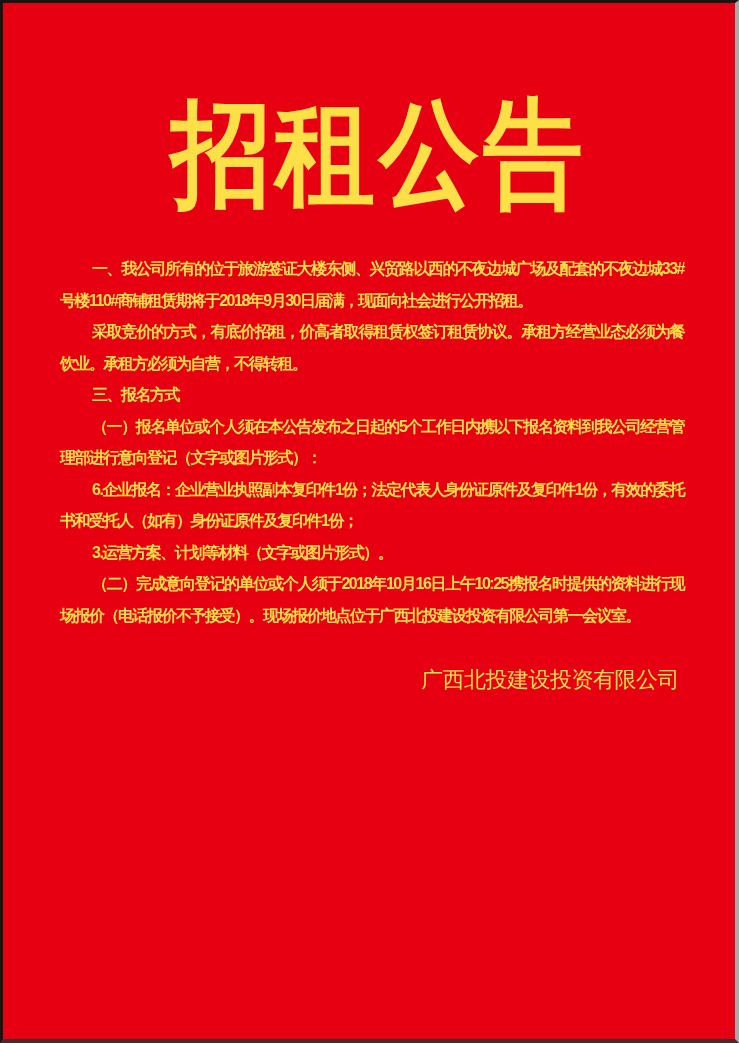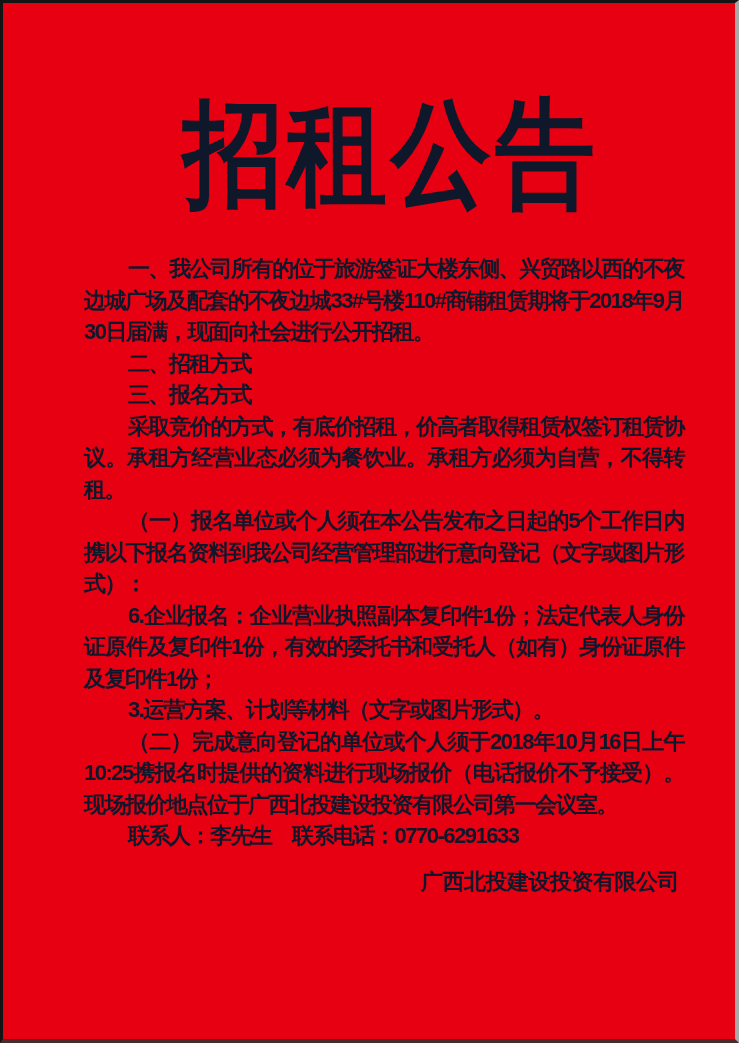--- a/index.html
+++ b/index.html
@@ -10,81 +10,78 @@
   .poster {
     position: relative;
     width: 739px;
     height: 1043px;
     box-sizing: border-box;
     background: #E60012;
     border-style: solid;
     border-color: #141414 #a9a9a9 #4a2b2b #141414;
     border-width: 3px 4px 4px 3px;
     overflow: hidden;
-    color: #0f172a;
-    padding-left: 24px;
+    color: #fde047;
   }
   .title {
     margin: 98px 0 0 0;
     text-align: center;
     font-family: "Liberation Serif", "DejaVu Serif", serif;
     font-weight: 900;
     font-size: 100px;
     line-height: 110px;
     letter-spacing: 4px;
     transform: translateX(10px) scaleY(1.16);
     transform-origin: center center;
     white-space: nowrap;
   }
   .body-text {
     margin-top: 42px;
     padding: 0 51px 0 57px;
     font-family: "Liberation Sans", "DejaVu Sans", sans-serif;
     font-weight: bold;
-    font-size: 22px;
+    font-size: 16px;
     line-height: 31.5px;
     letter-spacing: -1.5px;
   }
   .para {
     margin: 0;
     text-indent: 2em;
     text-align: justify;
   }
   .signature {
-    margin-top: 14px;
+    margin-top: 33px;
     padding-right: 56px;
     text-align: right;
     font-family: "Liberation Sans", "DejaVu Sans", sans-serif;
-    font-weight: bold;
+    font-weight: normal;
     font-size: 22px;
     line-height: 31.5px;
     letter-spacing: -0.5px;
   }
   .sig-inner {
     display: inline-block;
     text-align: center;
   }
 </style>
 </head>
 <body>
 
 <div class="poster">
 
   <h1 class="title">招租公告</h1>
 
   <div class="body-text">
     <p class="para">一、我公司所有的位于旅游签证大楼东侧、兴贸路以西的不夜边城广场及配套的不夜边城33#号楼110#商铺租赁期将于2018年9月30日届满，现面向社会进行公开招租。</p>
-    <p class="para">二、招租方式</p>
+    <p class="para">采取竞价的方式，有底价招租，价高者取得租赁权签订租赁协议。承租方经营业态必须为餐饮业。承租方必须为自营，不得转租。</p>
     <p class="para">三、报名方式</p>
-    <p class="para">采取竞价的方式，有底价招租，价高者取得租赁权签订租赁协议。承租方经营业态必须为餐饮业。承租方必须为自营，不得转租。</p>
     <p class="para">（一）报名单位或个人须在本公告发布之日起的5个工作日内携以下报名资料到我公司经营管理部进行意向登记（文字或图片形式）：</p>
     <p class="para">6.企业报名：企业营业执照副本复印件1份；法定代表人身份证原件及复印件1份，有效的委托书和受托人（如有）身份证原件及复印件1份；</p>
     <p class="para">3.运营方案、计划等材料（文字或图片形式）。</p>
     <p class="para">（二）完成意向登记的单位或个人须于2018年10月16日上午10:25携报名时提供的资料进行现场报价（电话报价不予接受）。现场报价地点位于广西北投建设投资有限公司第一会议室。</p>
-    <p class="para">联系人：李先生　联系电话：0770-6291633</p>
   </div>
 
   <div class="signature">
     <div class="sig-inner">
       <div>广西北投建设投资有限公司</div>
     </div>
   </div>
 
 </div>
 

